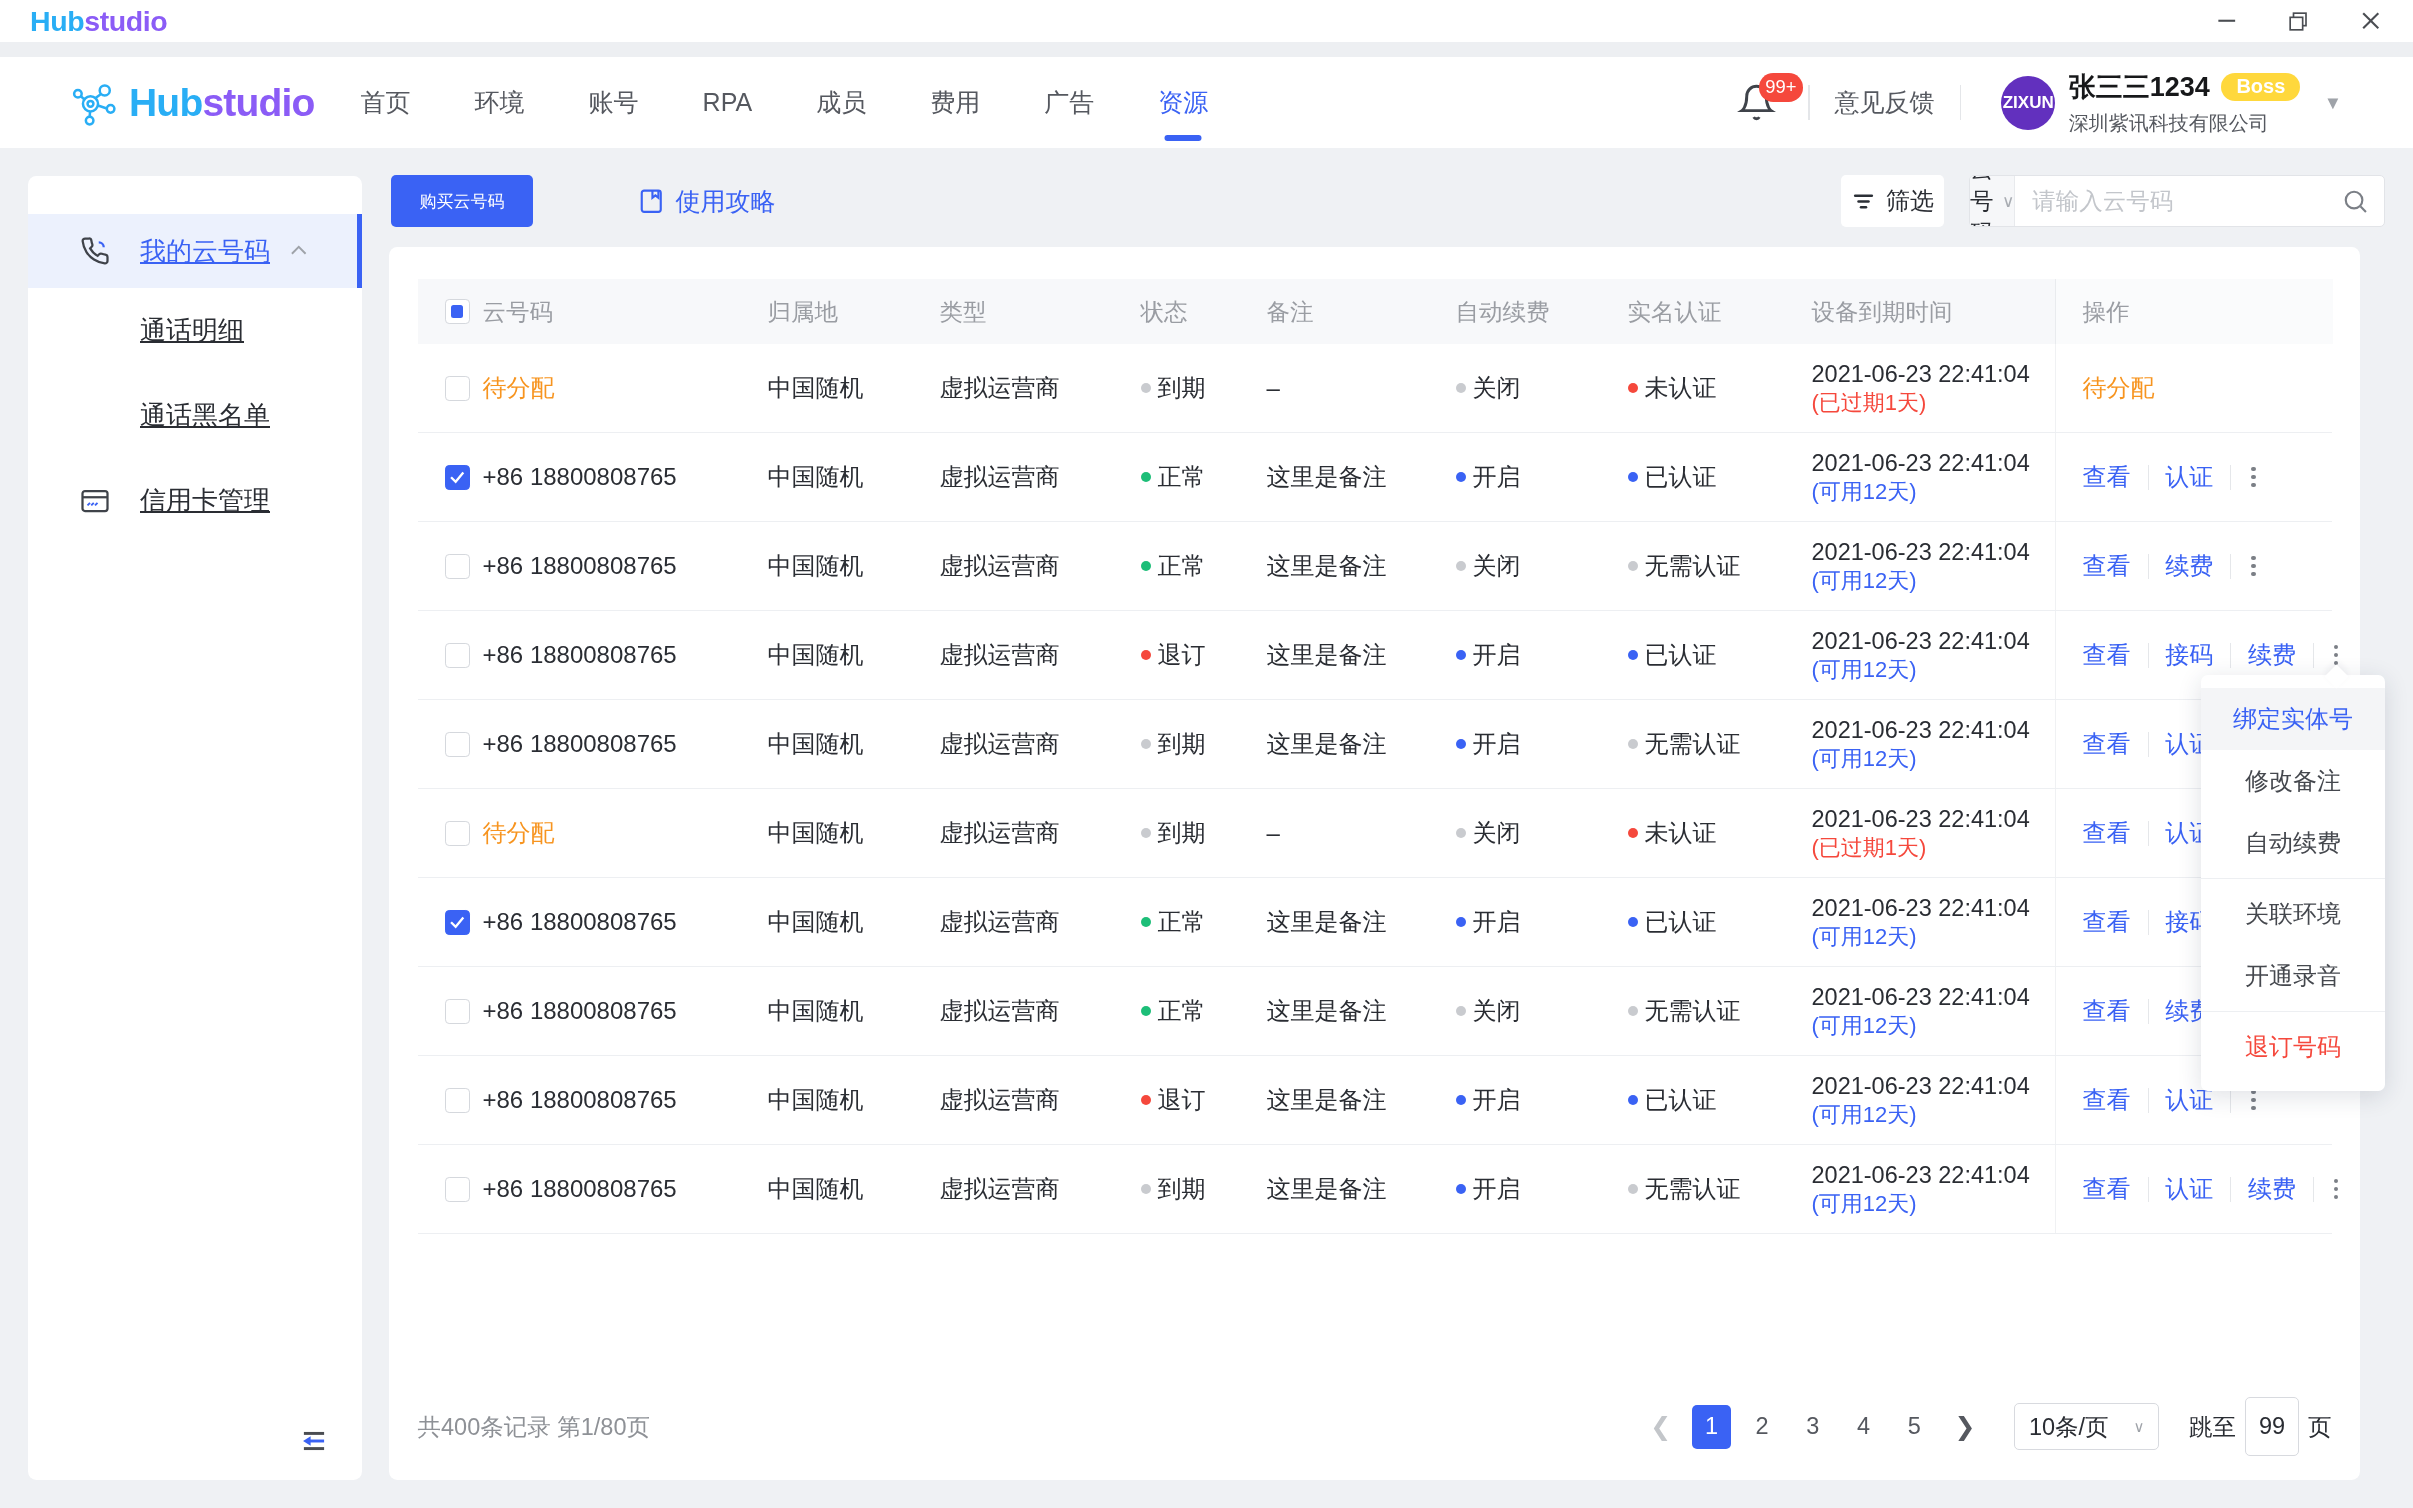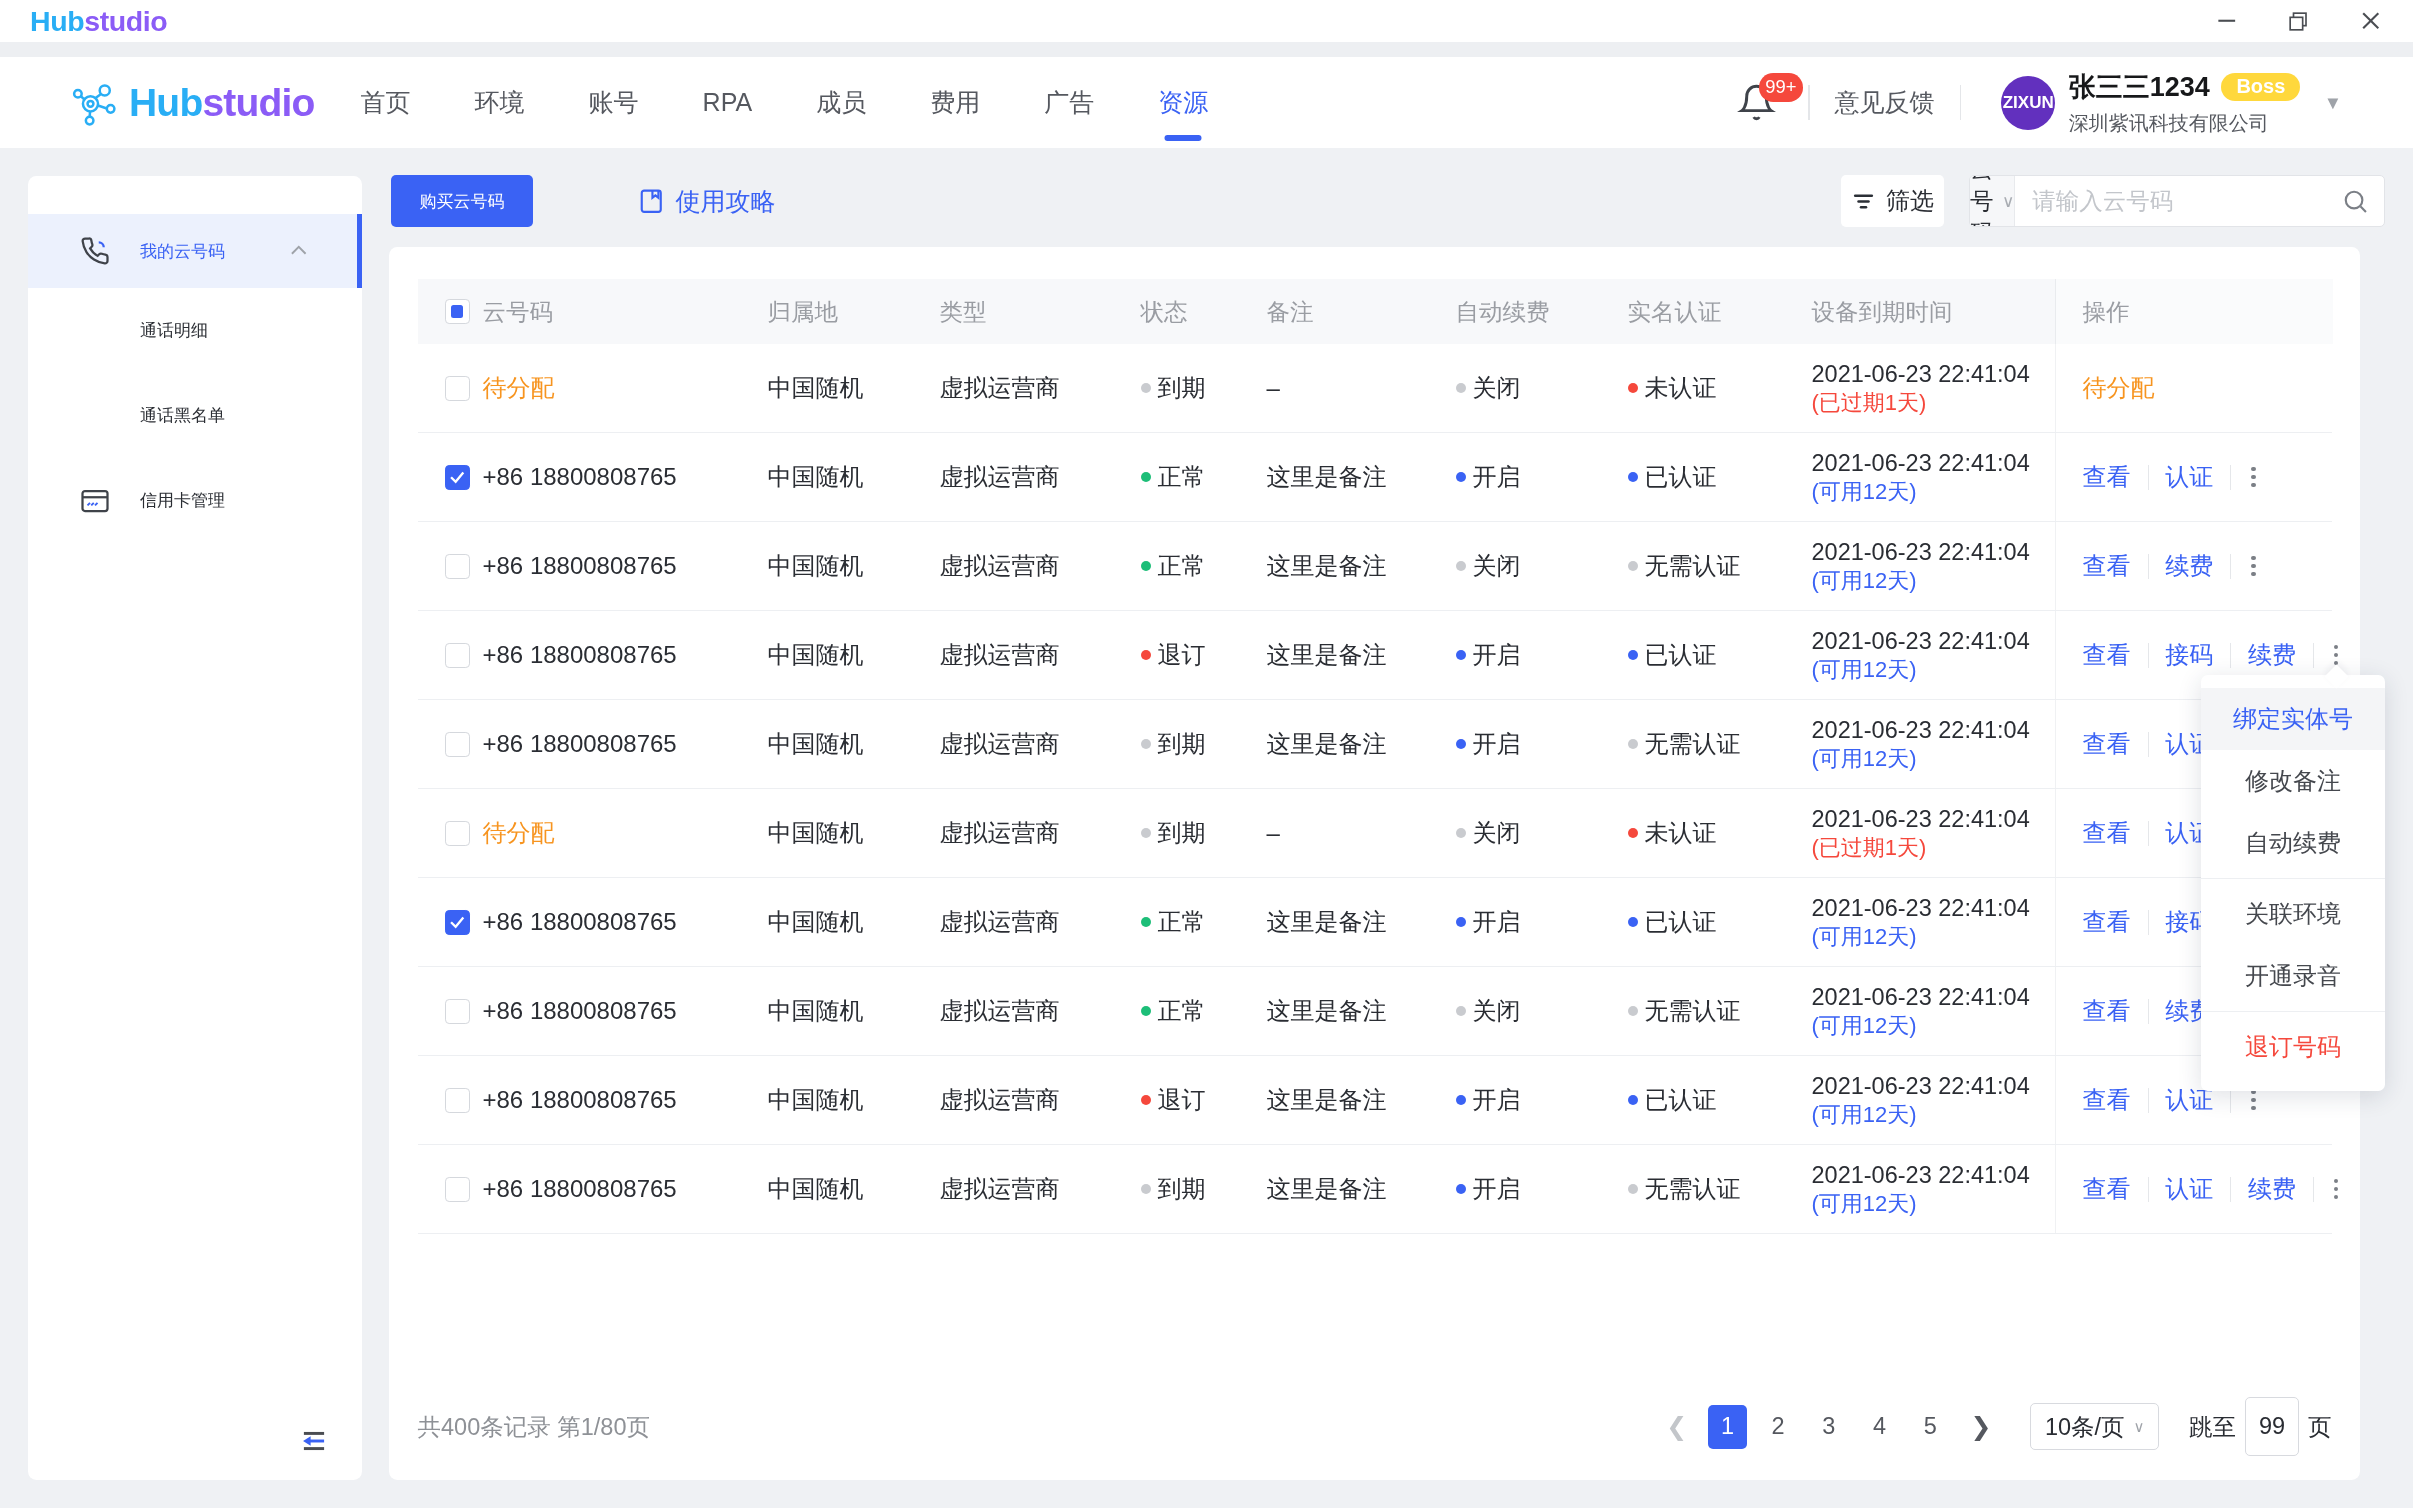--- a/index.html
+++ b/index.html
@@ -44,21 +44,21 @@
 
   
   .page { position:relative; height:1360px; }
 
   
   .sidebar { position:absolute; left:28px; top:28px; width:334px; height:1304px;
     background:#fff; border-radius:8.4px; }
   .side-item { height:74px; display:flex; align-items:center; cursor:pointer; }
   .side-item.active { margin-top:38px; background:#ECF1FD; border-right:5.9px solid #3A62F4; }
   .side-icon { width:30px; margin-left:52px; display:flex; }
-  .side-label { font-size:17px; color:#2A2D33; margin-left:30px; }
+  .side-label { font-size:26px; color:#2A2D33; margin-left:30px;text-decoration:underline; }
   .side-item.active .side-label { color:#3A62F4; }
   .side-chevron { margin-left:auto; margin-right:47px; color:#9FA3A9; }
   .side-sub { height:85px; display:flex; align-items:center; cursor:pointer; }
   .side-sub .side-label { margin-left:112px; }
   .side-sub.with-icon .side-label { margin-left:30px; }
   .side-sub:first-of-type { margin-top:20px; }
   .collapse-btn { position:absolute; left:270px; bottom:23.5px; cursor:pointer; }
 
   
   .btn-buy { position:absolute; left:391px; top:27px; height:52px; padding:0 28.5px;
@@ -133,21 +133,21 @@
     display:flex; align-items:center; }
   .pg-summary { font-size:23.5px; color:#8E9196; }
   .pg-controls { margin-left:auto; display:flex; align-items:center; gap:11.7px; }
   .pg-arrow { width:39px; height:44px; display:flex; align-items:center; justify-content:center;
     font-size:25px; cursor:pointer; }
   .pg-arrow.prev { color:#C3C6CA; } .pg-arrow.next { color:#55585F; }
   .pg-num { min-width:39px; height:44px; display:flex; align-items:center; justify-content:center;
     font-size:23.5px; color:#55585F; border-radius:5px; cursor:pointer; padding:0 5px; }
   .pg-num.active { background:#3A62F4; color:#fff; }
   .pg-size { height:47px; border:0.8px solid #D8DADF; border-radius:5px; display:flex;
-    align-items:center; gap:9px; padding:0 13.4px; font-size:23.5px; color:#2A2D33;
+    align-items:center; gap:25px; padding:0 13.4px; font-size:23.5px; color:#2A2D33;
     margin-left:18.4px; cursor:pointer; }
   .pg-size .caret { color:#9FA3A9; font-size:15px; }
   .pg-jump { display:flex; align-items:center; gap:9px; margin-left:18.4px; font-size:23.5px; color:#2A2D33; }
   .pg-jump-input { width:54px; height:59px; border:0.8px solid #D8DADF; border-radius:5px;
     text-align:center; font-size:23.5px; color:#2A2D33; outline:none; font-family:inherit; }
 
   svg { display:block; }
 </style>
 </head>
 <body>

